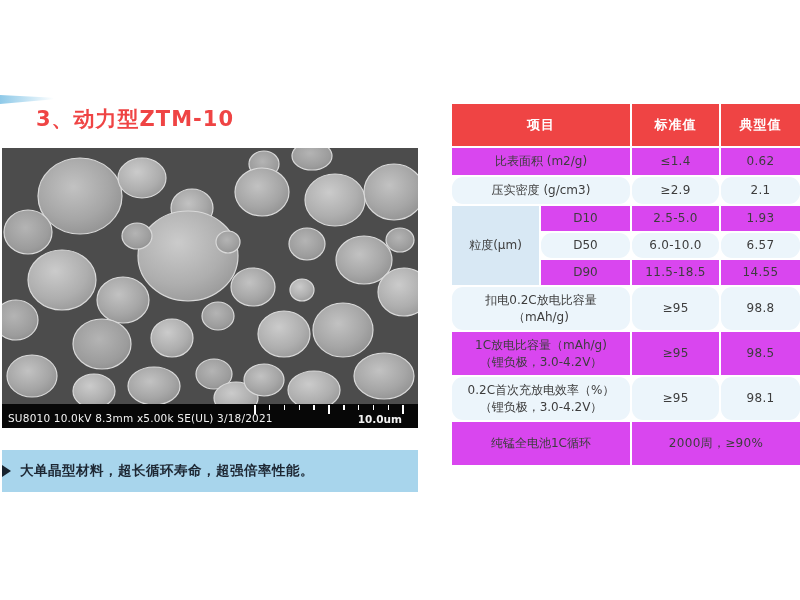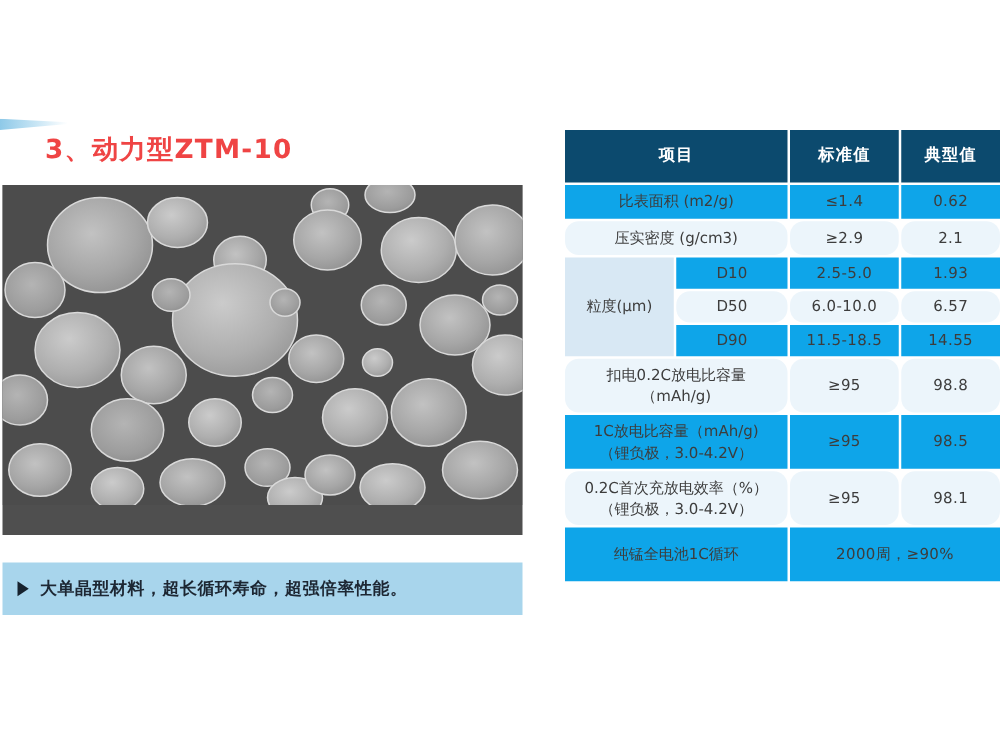--- a/index.html
+++ b/index.html
@@ -55,21 +55,20 @@
     position: absolute; right: 16px; bottom: 3px;
     font-size: 10.5px; font-weight: bold;
   }
 
   
   .banner {
     position: absolute; left: 2px; top: 450px;
     width: 416px; height: 42px;
     background: #a8d5ec;
     display: flex; align-items: center;
-    padding-left: 12px;
   }
   .banner-arrow-icon {
     width: 0; height: 0; flex: 0 0 auto;
     border-left: 9px solid #16222e;
     border-top: 6px solid transparent;
     border-bottom: 6px solid transparent;
     margin-right: 9px;
   }
   .banner-text {
     font-size: 13.5px; font-weight: bold; color: #1d2733;
@@ -87,25 +86,25 @@
   .spec-table col.c2 { width: 89px; }
   .spec-table col.c3 { width: 87px; }
   .spec-table col.c4 { width: 79px; }
   .spec-table th, .spec-table td {
     text-align: center; vertical-align: middle;
     font-size: 12px; color: #3d3d3d;
     padding: 2px 3px;
     line-height: 1.35;
   }
   .spec-table thead th {
-    background: #0c4a6e; color: #ffffff;
+    background: #ef4444; color: #ffffff;
     font-size: 13px; font-weight: bold;
     height: 42px; letter-spacing: 1px;
   }
-  .row-a td { background: #0ea5e9; }
+  .row-a td { background: #d946ef; }
   .row-b td { background: #ecf5fb; border-radius: 11px; }
   td.cell-group { background: #d8e8f4 !important; }
   .h-s td { height: 27px; }
   .h-m td { height: 25px; }
   .h-d td { height: 43px; }
   .cell-item { white-space: pre-line; }
   .cell-value { letter-spacing: 0.3px; }
 </style>
 </head>
 <body>
@@ -164,20 +163,37 @@
       <ellipse cx="152" cy="238" rx="26" ry="19" fill="url(#p1)"></ellipse>
       <ellipse cx="212" cy="226" rx="18" ry="15" fill="url(#p2)"></ellipse>
       <ellipse cx="234" cy="250" rx="22" ry="16" fill="url(#p3)"></ellipse>
       <ellipse cx="262" cy="232" rx="20" ry="16" fill="url(#p1)"></ellipse>
       <ellipse cx="312" cy="242" rx="26" ry="19" fill="url(#p3)"></ellipse>
       <ellipse cx="382" cy="228" rx="30" ry="23" fill="url(#p1)"></ellipse>
       <ellipse cx="226" cy="94" rx="12" ry="11" fill="url(#p2)"></ellipse>
       <ellipse cx="300" cy="142" rx="12" ry="11" fill="url(#p3)"></ellipse>
     </g>
   </svg>
+  <div class="sem-bar">
+    <span class="sem-caption">SU8010 10.0kV 8.3mm x5.00k SE(UL) 3/18/2021</span>
+    <span class="sem-ruler">
+      <i class="major"></i>
+        <i></i>
+        <i></i>
+        <i></i>
+        <i></i>
+        <i class="major"></i>
+        <i></i>
+        <i></i>
+        <i></i>
+        <i></i>
+        <i class="major"></i>
+    </span>
+    <span class="sem-scale-label">10.0um</span>
+  </div>
 </div>
 
 <div class="banner">
   <span class="banner-arrow-icon"></span>
   <span class="banner-text">大单晶型材料，超长循环寿命，超强倍率性能。</span>
 </div>
 
 <table class="spec-table">
   <colgroup>
       <col class="c1">

